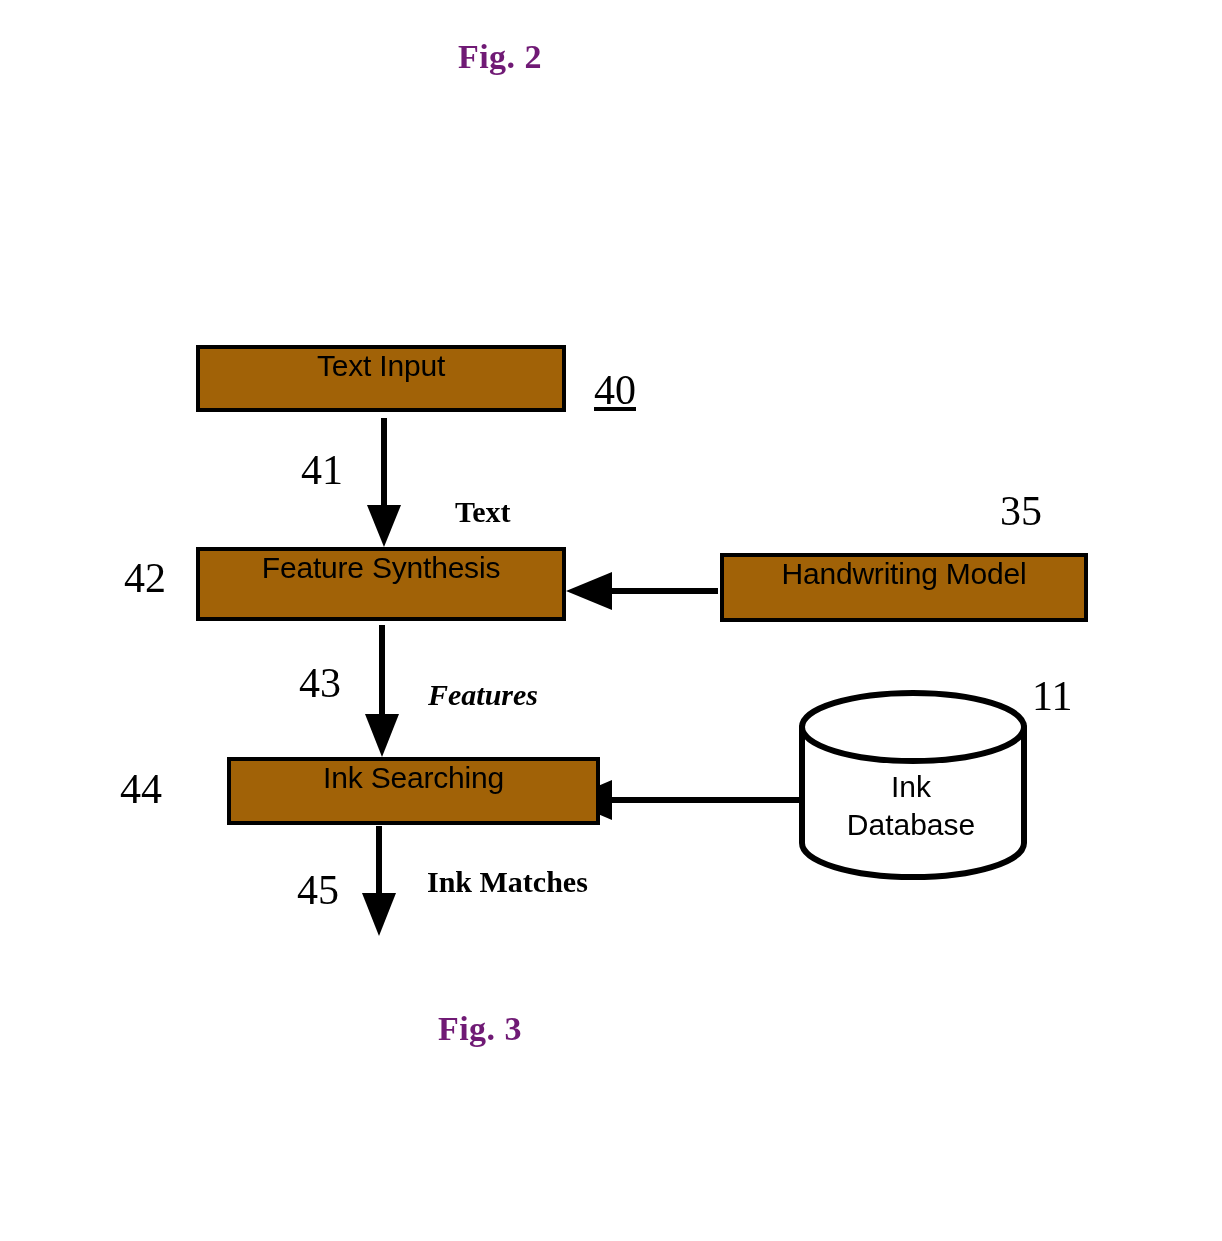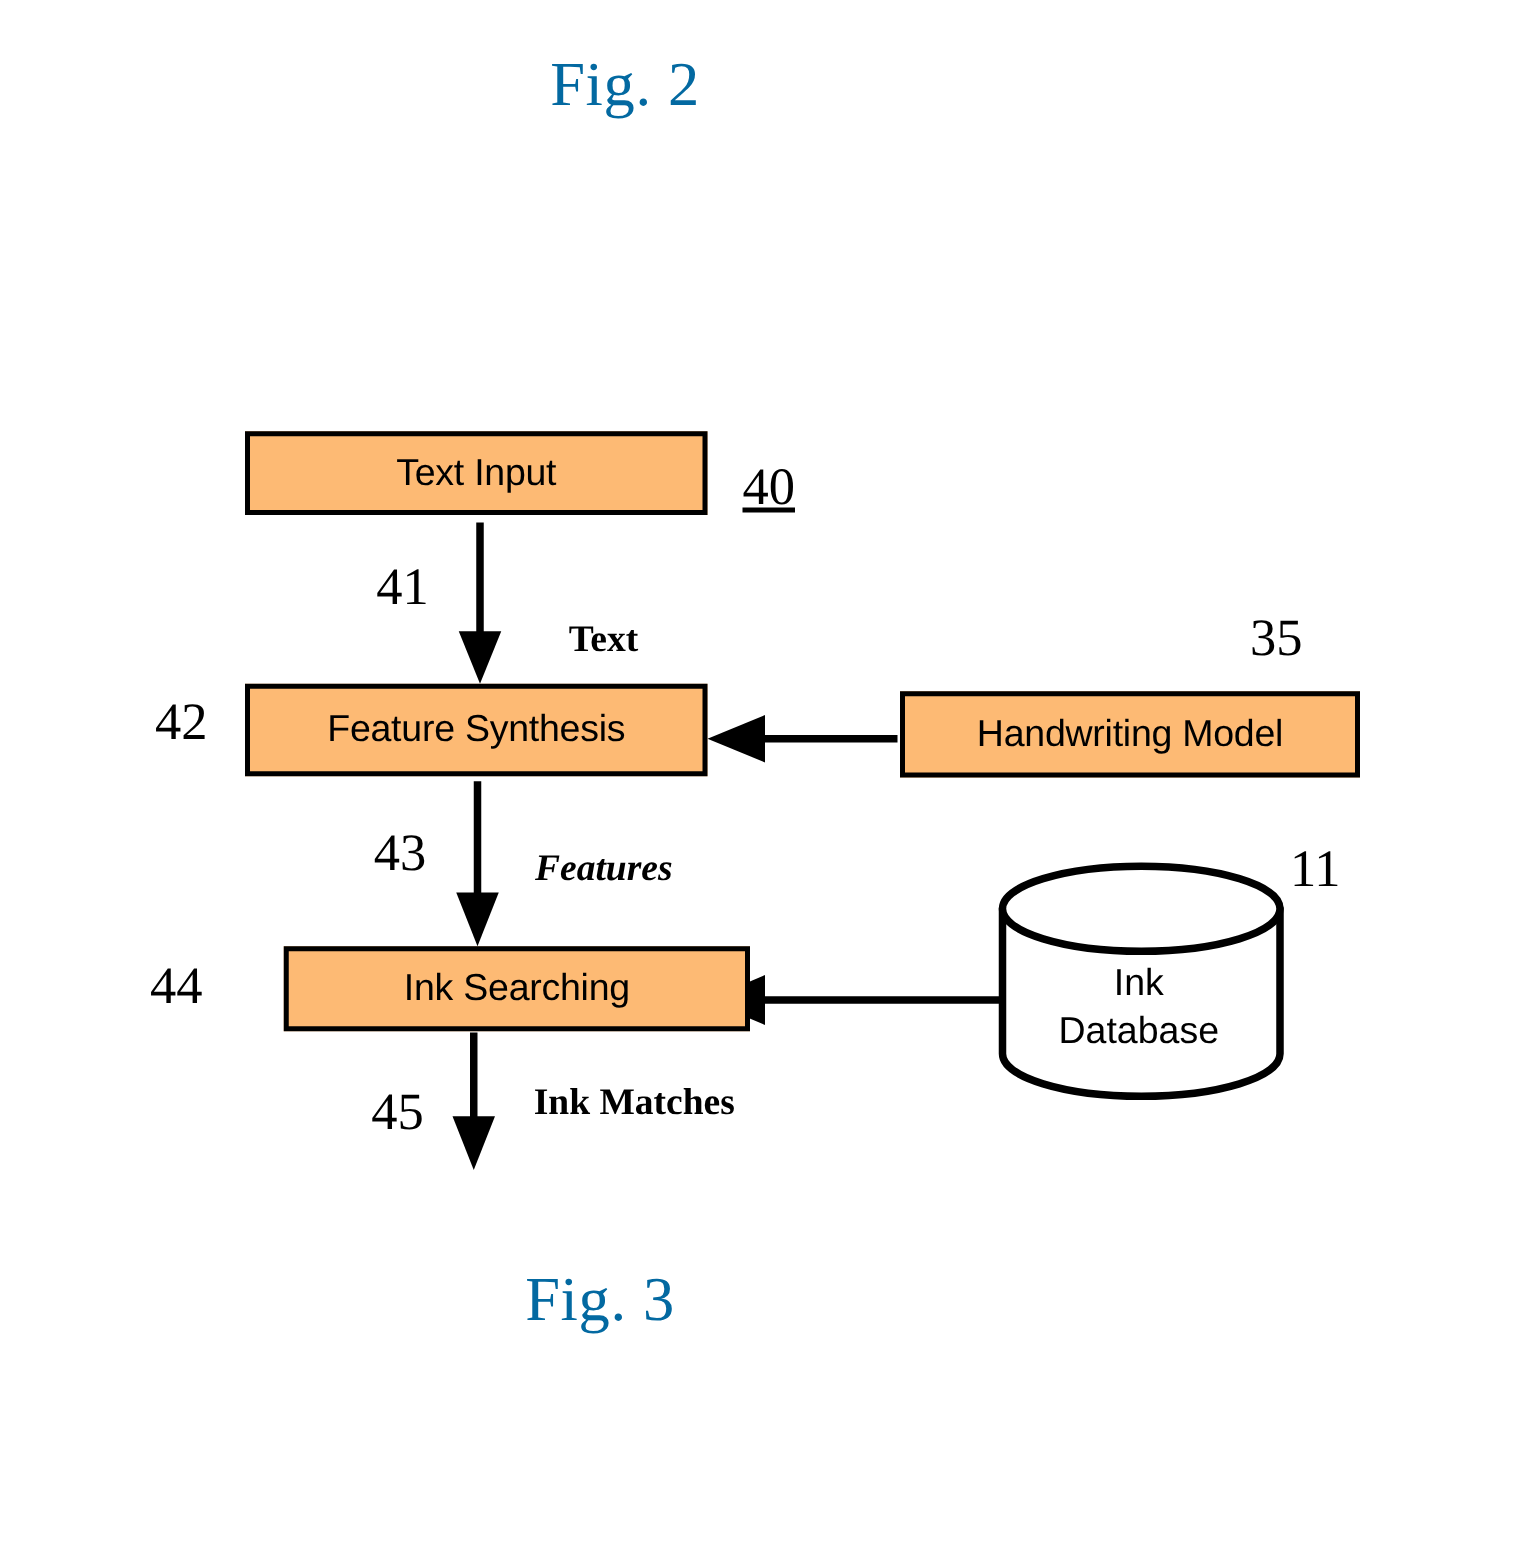--- a/index.html
+++ b/index.html
@@ -15,37 +15,36 @@
     background: #ffffff;
     overflow: hidden;
     font-family: "Liberation Serif", "DejaVu Serif", serif;
     color: #000000;
   }
 
   
   .fig-caption {
     position: absolute;
     font-family: "Liberation Serif", "DejaVu Serif", serif;
-    font-weight: normal;
-    font-size: 50px;
+    font-weight: bold;
+    font-size: 34px;
     letter-spacing: 0.5px;
     white-space: nowrap;
-    color: #0369a1;
+    color: #701a75;
   }
   #fig2-caption { left: 0; top: 38px; width: 1000px; text-align: center; }
   #fig3-caption { left: 0; top: 1010px; width: 960px; text-align: center; }
 
   
   .proc-box {
     position: absolute;
     border: 4px solid #000;
-    background: #fdba74;
+    background: #a16207;
     box-sizing: border-box;
     display: flex;
-    align-items: center;
     justify-content: center;
   }
   .proc-box .box-label {
     font-family: "Liberation Sans", "DejaVu Sans", sans-serif;
     font-size: 30px;
     font-weight: 500;
     color: #000;
     white-space: nowrap;
     letter-spacing: -0.2px;
   }

